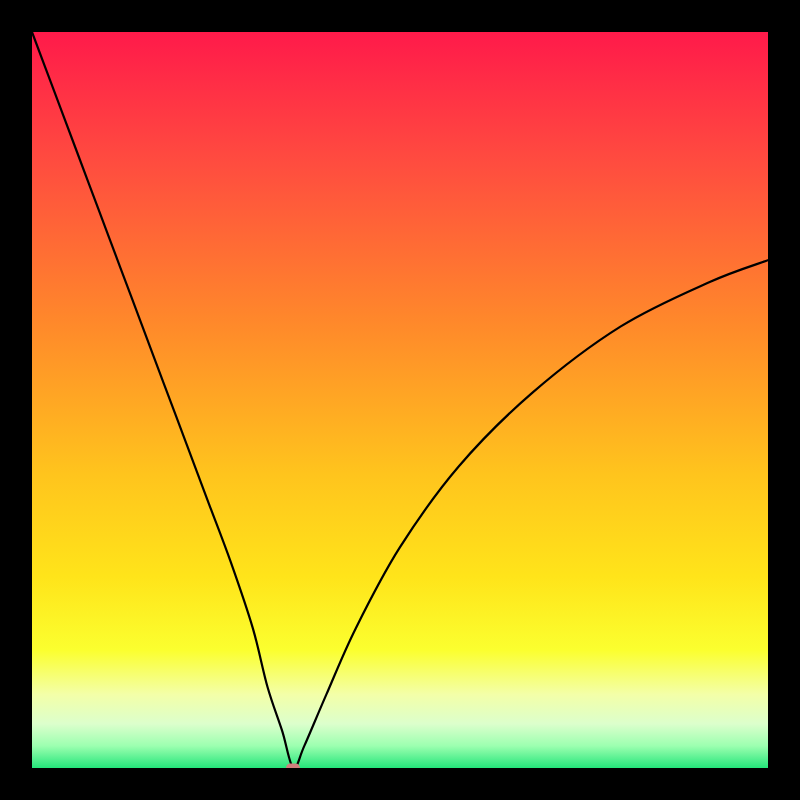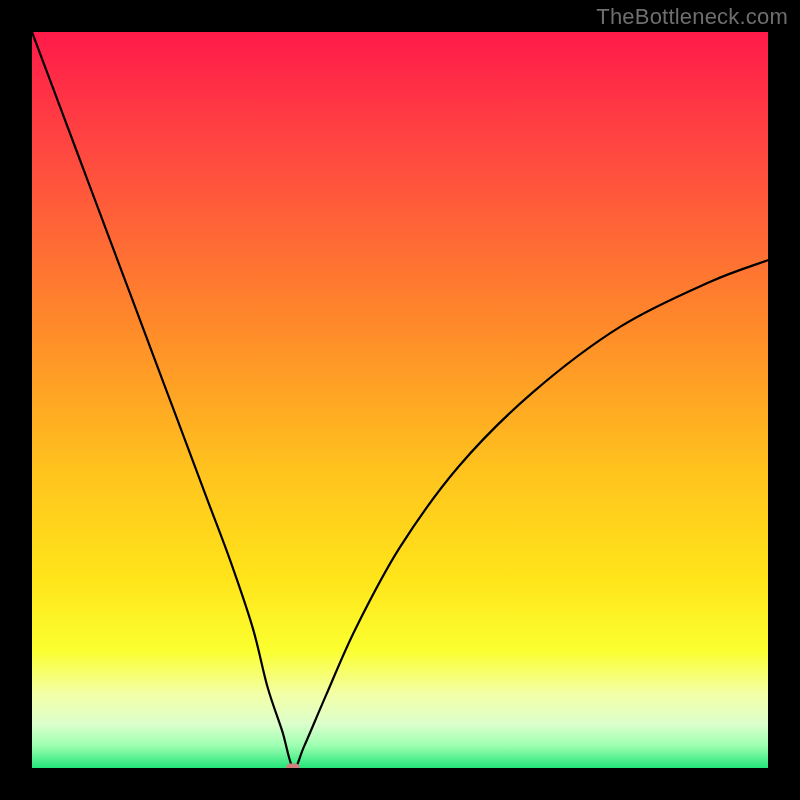--- a/index.html
+++ b/index.html
@@ -57,21 +57,20 @@
     background: #cf7f7d;
     transform: translate(-50%, -50%);
     z-index: 3;
   }
 </style>
 </head>
 <body>
 
 <div class="frame">
 
-  <div class="watermark">TheBottleneck.com</div>
 
   <div class="plot">
 
     <svg class="gradient" viewBox="0 0 100 100" preserveAspectRatio="none">
       <defs>
         <linearGradient id="bg-grad" x1="0" y1="0" x2="0" y2="1">
             <stop offset="0%" stop-color="#ff1a4a"></stop>
             <stop offset="18%" stop-color="#ff4d3f"></stop>
             <stop offset="40%" stop-color="#ff8a2a"></stop>
             <stop offset="60%" stop-color="#ffc41d"></stop>

